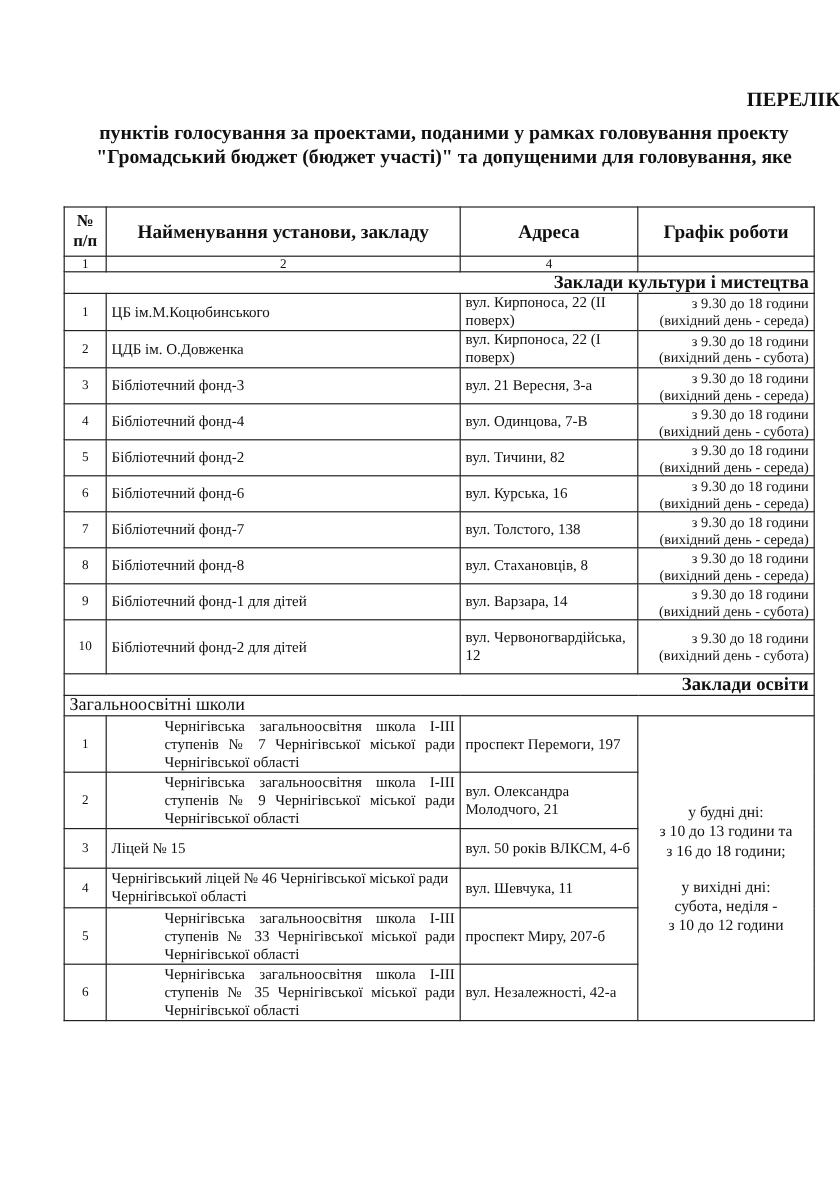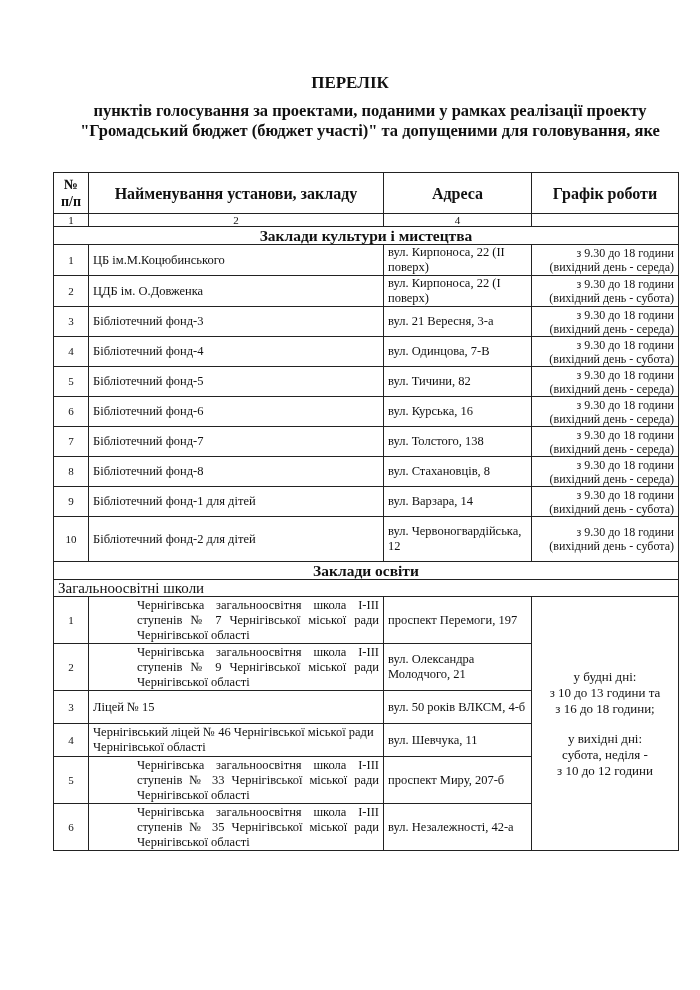--- a/index.html
+++ b/index.html
@@ -1,43 +1,43 @@
 <!DOCTYPE html>
 <html><head>
   <meta charset="utf-8">
   <style>
     html, body { margin:0; padding:0; background:#ffffff; }
     body { width:700px; height:990px; position:relative; overflow:hidden; color:#111; font-family:"Liberation Serif", serif; }
-    .title { position:absolute; left:0; width:700px; text-align:center; font-weight:bold; }
+    .title { position:absolute; left:0; width:700px; text-align:right; font-weight:bold; }
     .t1 { top:73px; font-size:17px; }
     .subtitle { position:absolute; left:60px; width:620px; top:101px; text-align:center; font-weight:bold; font-size:16.5px; line-height:20px; }
     table { position:absolute; left:53px; top:172px; width:625px; border-collapse:collapse; table-layout:fixed; font-size:12.5px; }
     td, th { border:1px solid #222; padding:0 4px; vertical-align:middle; line-height:15px; }
     col.c1 { width:35px; } col.c2 { width:295px; } col.c3 { width:148px; } col.c4 { width:147px; }
     .hdr th { height:40px; font-size:16px; font-weight:bold; text-align:center; }
     .hdr th.num { font-size:14px; line-height:17px; }
     .idx td { height:12px; text-align:center; font-size:11px; line-height:12px; }
-    .sect td { height:17px; text-align:center; font-weight:bold; font-size:15.5px; line-height:17px; }
+    .sect td { height:17px; text-align:right; font-weight:bold; font-size:15.5px; line-height:17px; }
     .subsect td { height:16px; text-align:left; font-size:15px; line-height:16px; }
     td.n { text-align:center; font-size:11px; }
     td.sched { text-align:right; font-size:12px; line-height:14px; white-space:nowrap; }
     .r31 td { height:29px; }
     .r44 td { height:44px; }
     .r32 td { height:32px; }
     .r48 td { height:46px; }
     td.just { text-align:justify; text-align-last:left;padding-left:48px; }
     .wk { font-weight:normal; font-size:13px; }
     .bigsched { font-size:13px; line-height:16px; text-align:center; }
   </style>
 </head>
 <body>
 
 <div class="title t1">ПЕРЕЛІК</div>
 <div class="subtitle">
-  <div>пунктів голосування за проектами, поданими у рамках реалізації проекту</div>
+  <div>пунктів голосування за проектами, поданими у рамках головування проекту</div>
   <div>"Громадський бюджет (бюджет участі)" та допущеними для головування, яке</div>
 </div>
 
 <table>
   <colgroup>
       <col class="c1">
       <col class="c2">
       <col class="c3">
       <col class="c4">
     </colgroup>
@@ -90,21 +90,21 @@
     <td class="n">4</td>
     <td>Бібліотечний фонд-4</td>
     <td>вул. Одинцова, 7-В</td>
     <td class="sched">
           <div>з 9.30 до 18 години</div>
           <div>(вихідний день - субота)</div>
         </td>
   </tr>
   <tr class="r31">
     <td class="n">5</td>
-    <td>Бібліотечний фонд-5</td>
+    <td>Бібліотечний фонд-2</td>
     <td>вул. Тичини, 82</td>
     <td class="sched">
           <div>з 9.30 до 18 години</div>
           <div>(вихідний день - середа)</div>
         </td>
   </tr>
   <tr class="r31">
     <td class="n">6</td>
     <td>Бібліотечний фонд-6</td>
     <td>вул. Курська, 16</td>

